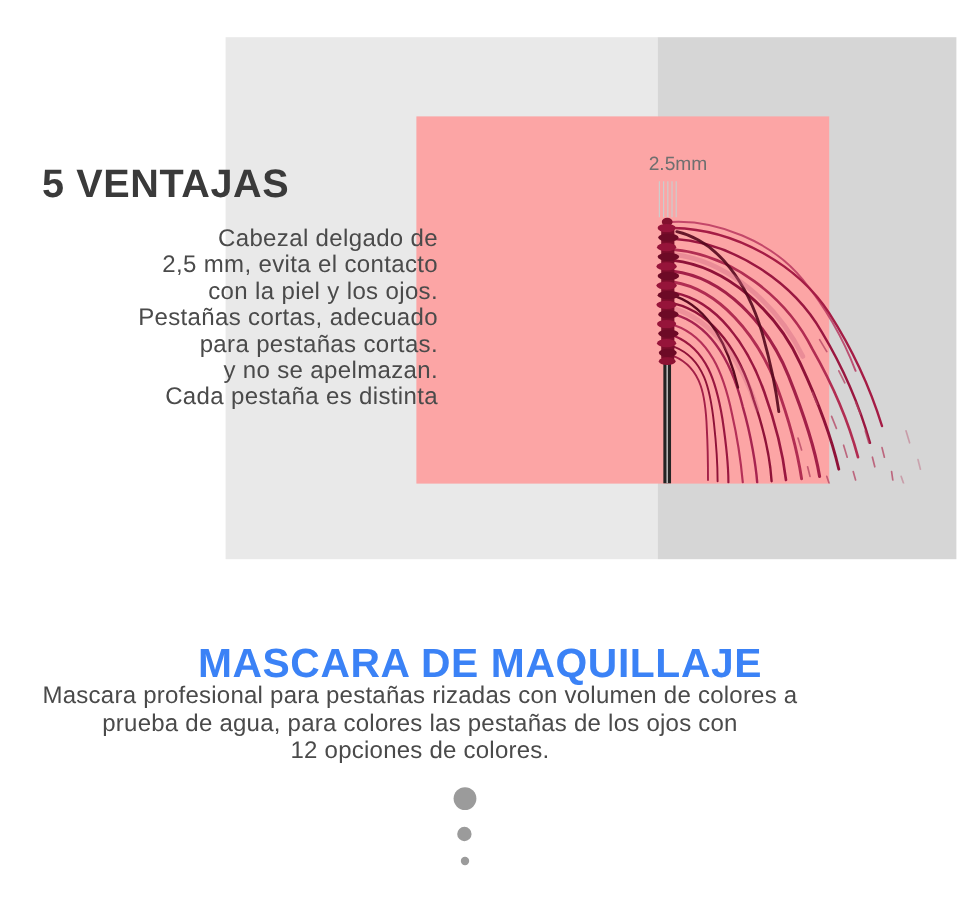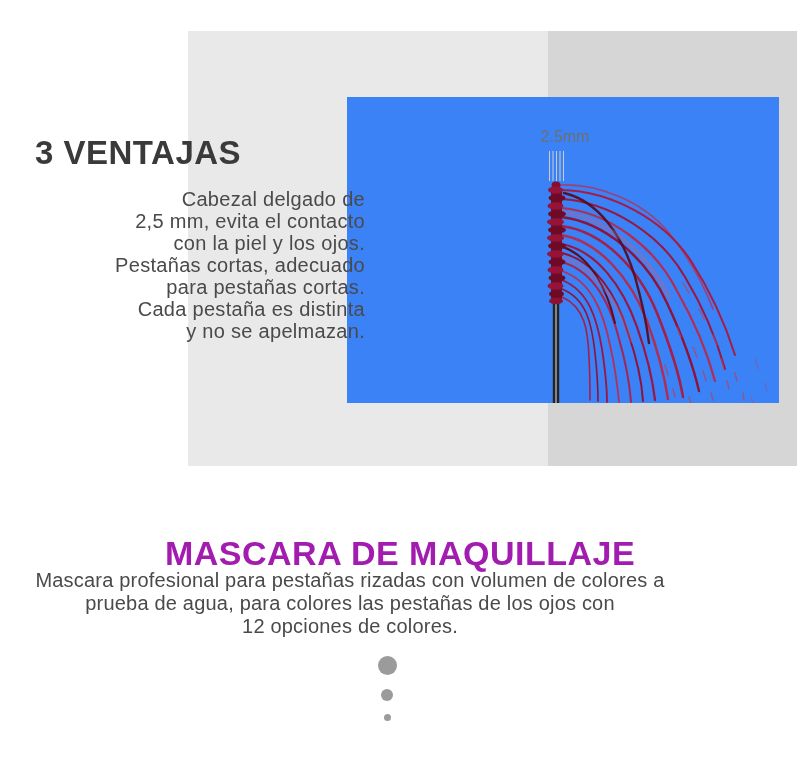--- a/index.html
+++ b/index.html
@@ -23,22 +23,22 @@
   }
   .band-dark {
     position: absolute;
     left: 548px; top: 31px;
     width: 249px; height: 435px;
     background: #d6d6d6;
   }
   .product-box {
     position: absolute;
     left: 347px; top: 97px;
-    width: 432px; height: 306px;
-    background: #3b82f6;
+    width: 344px; height: 306px;
+    background: #fca5a5;
   }
   .product-box svg { display: block; }
   .advantages {
     position: absolute;
     left: 35px; top: 134px;
     width: 330px;
   }
   .advantages-title {
     margin: 0 0 16px 0;
     font-size: 33px;
@@ -59,21 +59,21 @@
     text-align: right;
   }
   .product-title {
     position: absolute;
     left: 0; top: 506px;
     width: 800px;
     text-align: center;
     font-size: 34px;
     font-weight: bold;
     letter-spacing: 0.5px;
-    color: #a21caf;
+    color: #3b82f6;
   }
   .product-desc {
     position: absolute;
     left: 0; top: 569px;
     width: 700px;
     text-align: center;
   }
   .product-desc .line {
     font-size: 20px;
     line-height: 23px;
@@ -175,29 +175,29 @@
         <ellipse cx="208.5" cy="173" rx="8" ry="3.4" fill="#96143a"></ellipse>
         <ellipse cx="210" cy="181" rx="8.5" ry="3.4" fill="#6d0a26"></ellipse>
         <ellipse cx="208.5" cy="189" rx="8" ry="3.4" fill="#96143a"></ellipse>
         <ellipse cx="209.5" cy="197" rx="7.5" ry="3.4" fill="#6d0a26"></ellipse>
         <ellipse cx="209" cy="204" rx="7" ry="3.2" fill="#8c1133"></ellipse>
       </g>
     </svg>
   </div>
 
   <div class="advantages">
-    <h1 class="advantages-title">3 VENTAJAS</h1>
+    <h1 class="advantages-title">5 VENTAJAS</h1>
     <div class="advantages-text">
       <div class="line">Cabezal delgado de</div>
       <div class="line">2,5 mm, evita el contacto</div>
       <div class="line">con la piel y los ojos.</div>
       <div class="line">Pestañas cortas, adecuado</div>
       <div class="line">para pestañas cortas.</div>
+      <div class="line">y no se apelmazan.</div>
       <div class="line">Cada pestaña es distinta</div>
-      <div class="line">y no se apelmazan.</div>
     </div>
   </div>
 
   <h2 class="product-title">MASCARA DE MAQUILLAJE</h2>
 
   <div class="product-desc">
     <div class="line">Mascara profesional para pestañas rizadas con volumen de colores a</div>
     <div class="line">prueba de agua, para colores las pestañas de los ojos con</div>
     <div class="line">12 opciones de colores.</div>
   </div>

